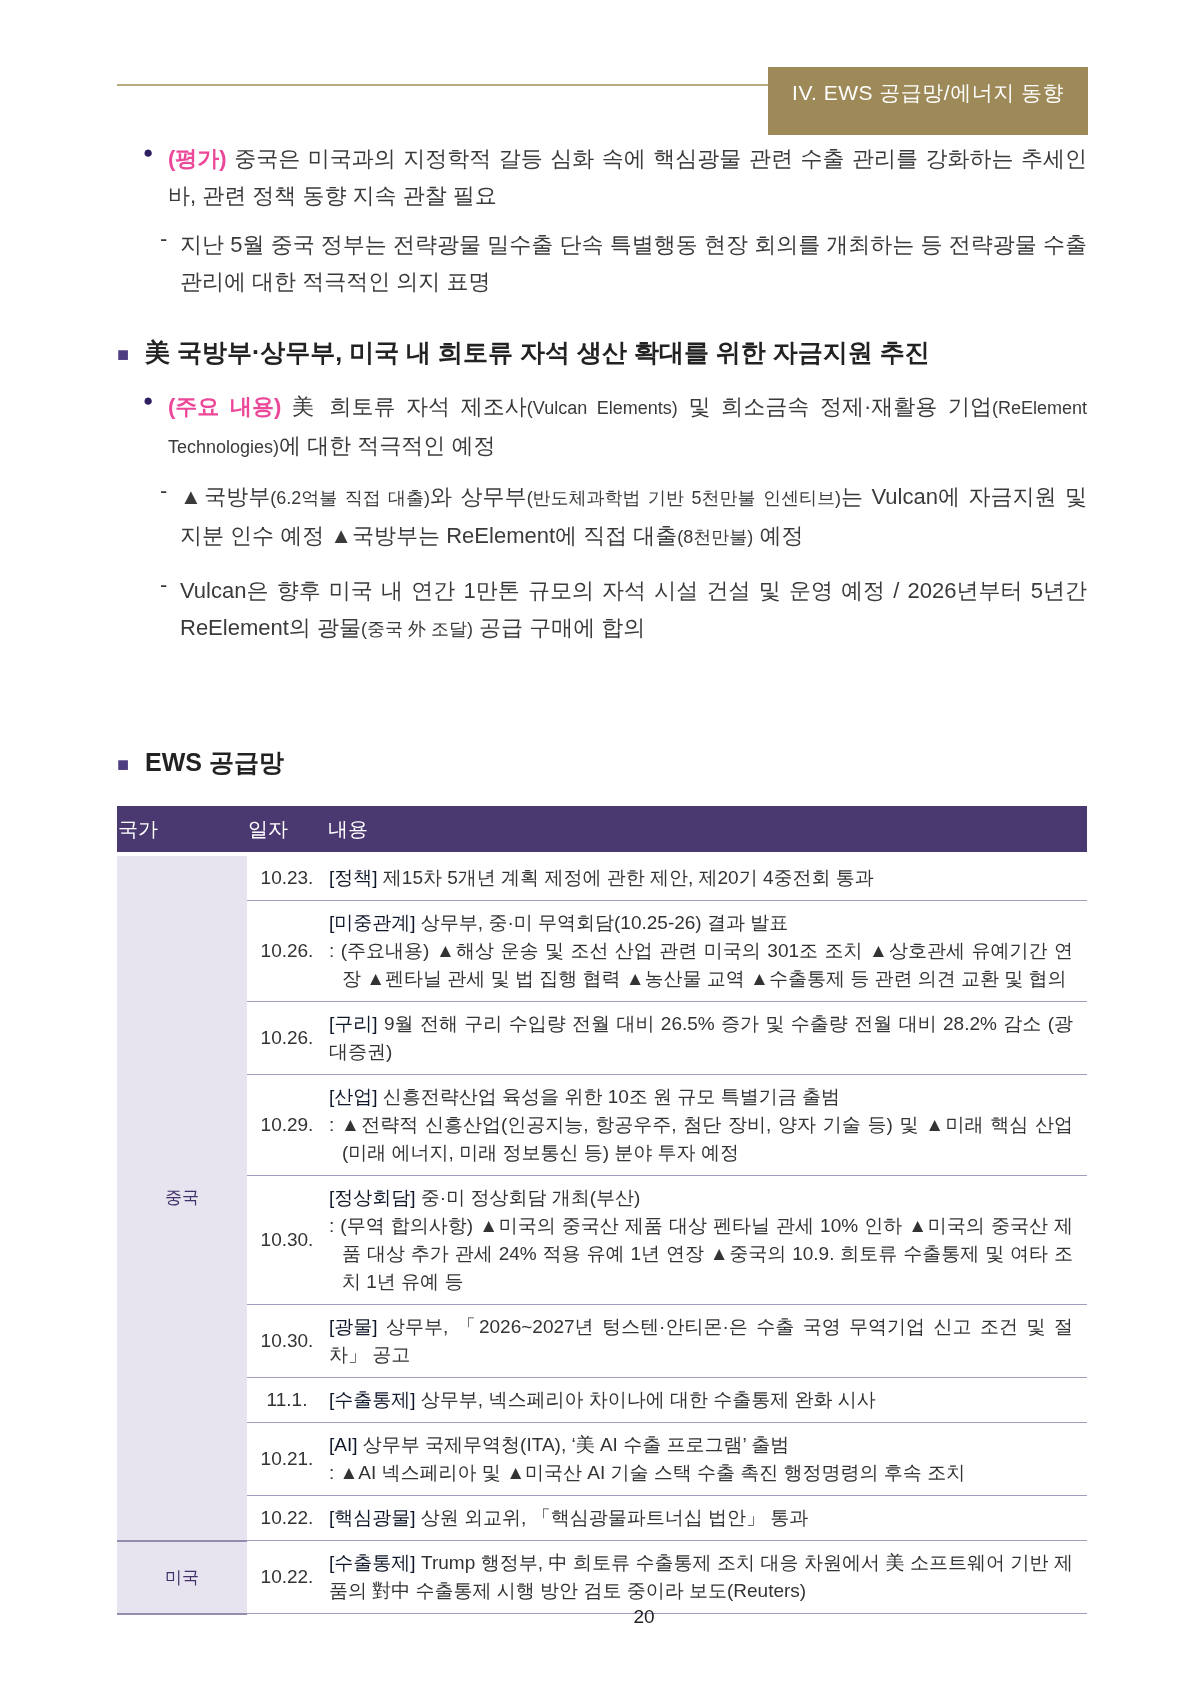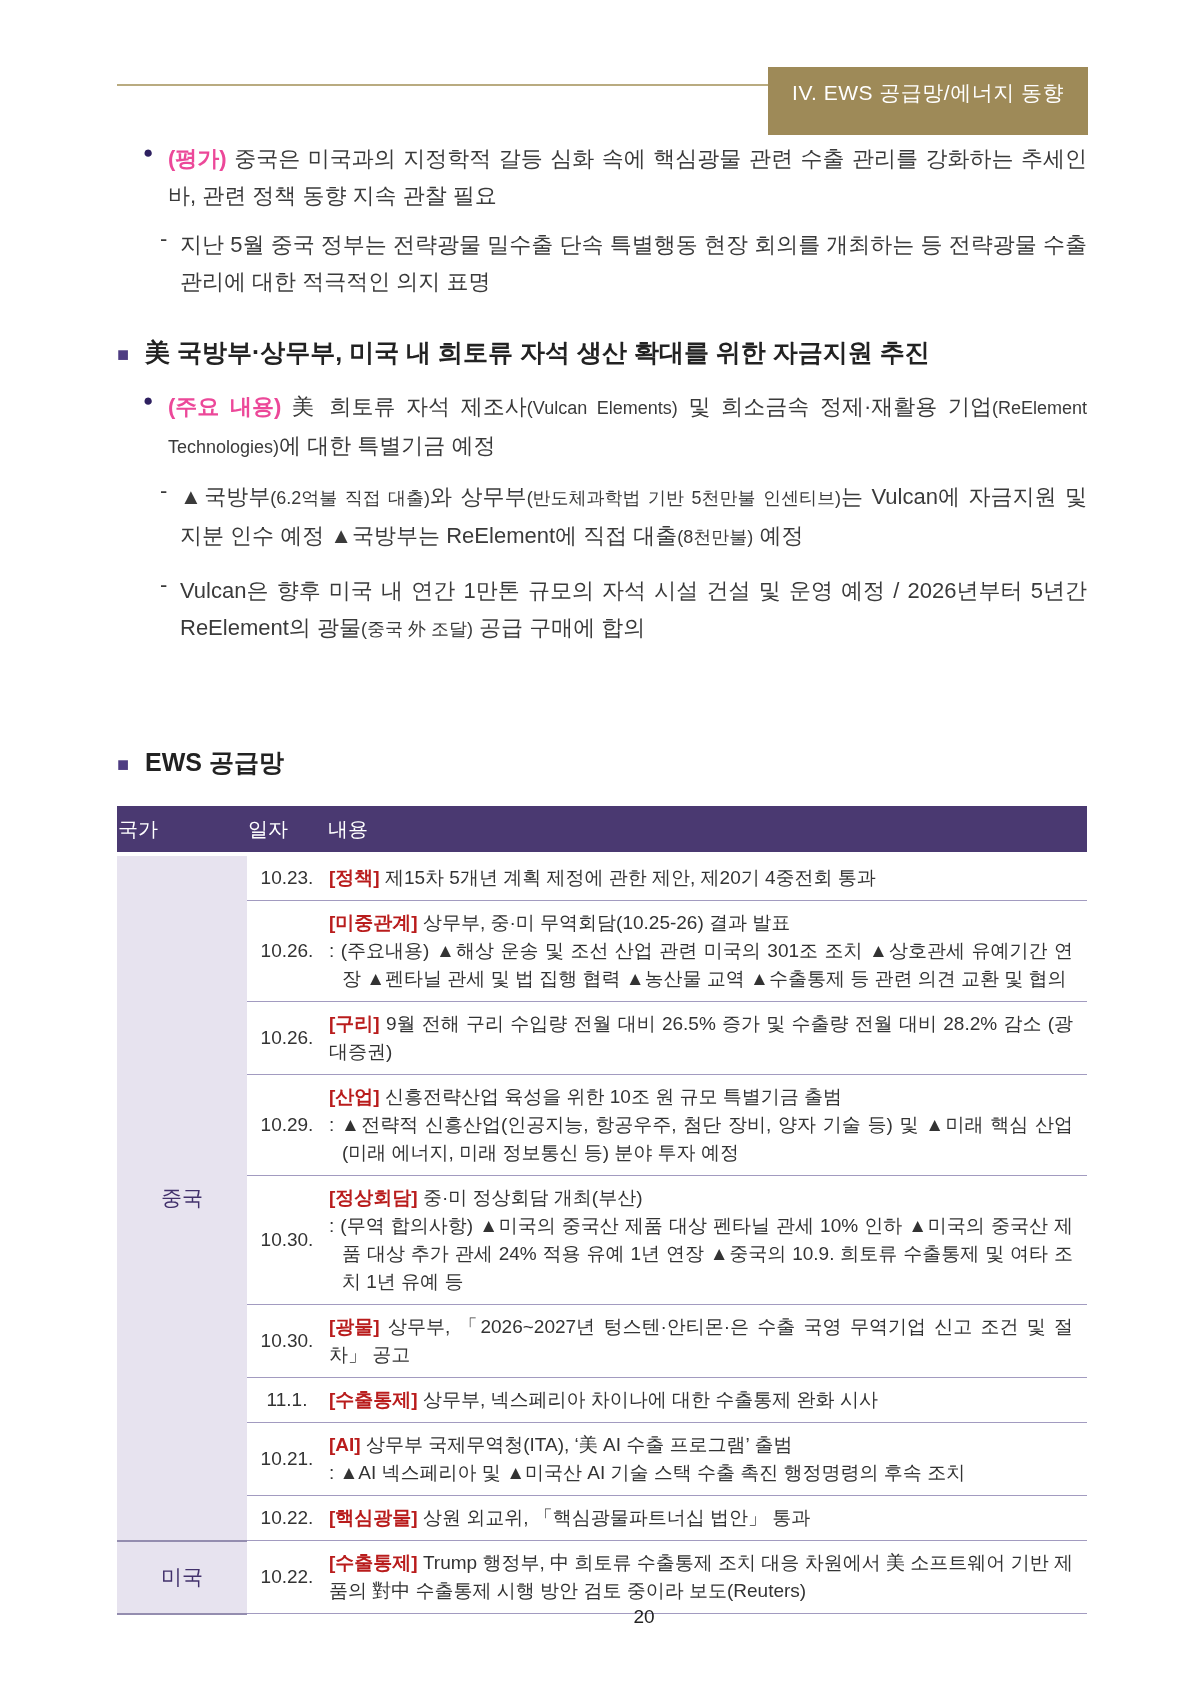--- a/index.html
+++ b/index.html
@@ -55,36 +55,36 @@
     width:970px;margin-top:26px;
   }
   table.ews th{
     background:#4a3971;color:#fff;font-weight:normal;
     font-size:20px;height:44px;text-align:left;
     border-bottom:4px solid #ffffff;
   }
   td.country{
     background:#e7e3ef;color:#41306b;
     text-align:center;vertical-align:middle;
-    font-size:21px;
+    font-size:17px;
     border-bottom:2px solid #948daf;
   }
   td.date{
     text-align:center;vertical-align:middle;
     font-size:19px;color:#333;
     border-bottom:1.5px solid #a29bc0;
   }
   td.cnt{
     vertical-align:middle;
     font-size:19px;line-height:28px;color:#333;
     padding:8px 14px 8px 2px;
     text-align:justify;
     border-bottom:1.5px solid #a29bc0;
   }
-  td.cnt .b{font-weight:bold;color:#b91c1c;}
+  td.cnt .b{font-weight:normal;color:#0f172a;}
   td.cnt .detail{padding-left:13px;text-indent:-13px;}
   tr.group-start td{border-top:1.5px solid #948daf;}
   
   .pagenum{
     position:absolute;top:1606px;left:0;width:100%;
     text-align:center;font-size:19px;color:#222;padding-left:44px;
   }
 </style>
 </head>
 <body>
@@ -106,21 +106,21 @@
       <div class="btext"><span>지난 5월 중국 정부는 전략광물 밀수출 단속 특별행동 현장 회의를 개최하는 등 전략광물 수출관리에 대한 적극적인 의지 표명</span></div>
     </div>
 
     <h2 class="sec">
       <span class="sq">■</span>
       <span>美 국방부·상무부, 미국 내 희토류 자석 생산 확대를 위한 자금지원 추진</span>
     </h2>
 
     <div class="bullet-block">
       <span class="dot">●</span>
-      <div class="btext"><span class="b">(주요 내용) </span><span>美 희토류 자석 제조사</span><span class="sm">(Vulcan Elements)</span><span> 및 희소금속 정제·재활용 기업</span><span class="sm">(ReElement Technologies)</span><span>에 대한 특별기금 예정</span></div>
+      <div class="btext"><span class="b">(주요 내용) </span><span>美 희토류 자석 제조사</span><span class="sm">(Vulcan Elements)</span><span> 및 희소금속 정제·재활용 기업</span><span class="sm">(ReElement Technologies)</span><span>에 대한 적극적인 예정</span></div>
     </div>
 
     <div class="dash-block">
       <span class="dash">-</span>
       <div class="btext"><span>▲국방부</span><span class="sm">(6.2억불 직접 대출)</span><span>와 상무부</span><span class="sm">(반도체과학법 기반 5천만불 인센티브)</span><span>는 Vulcan에 자금지원 및 지분 인수 예정 ▲국방부는 ReElement에 직접 대출</span><span class="sm">(8천만불)</span><span> 예정</span></div>
     </div>
 
     <div class="dash-block" style="margin-top:16px;">
       <span class="dash">-</span>
       <div class="btext"><span>Vulcan은 향후 미국 내 연간 1만톤 규모의 자석 시설 건설 및 운영 예정 / 2026년부터 5년간 ReElement의 광물</span><span class="sm">(중국 外 조달)</span><span> 공급 구매에 합의</span></div>

